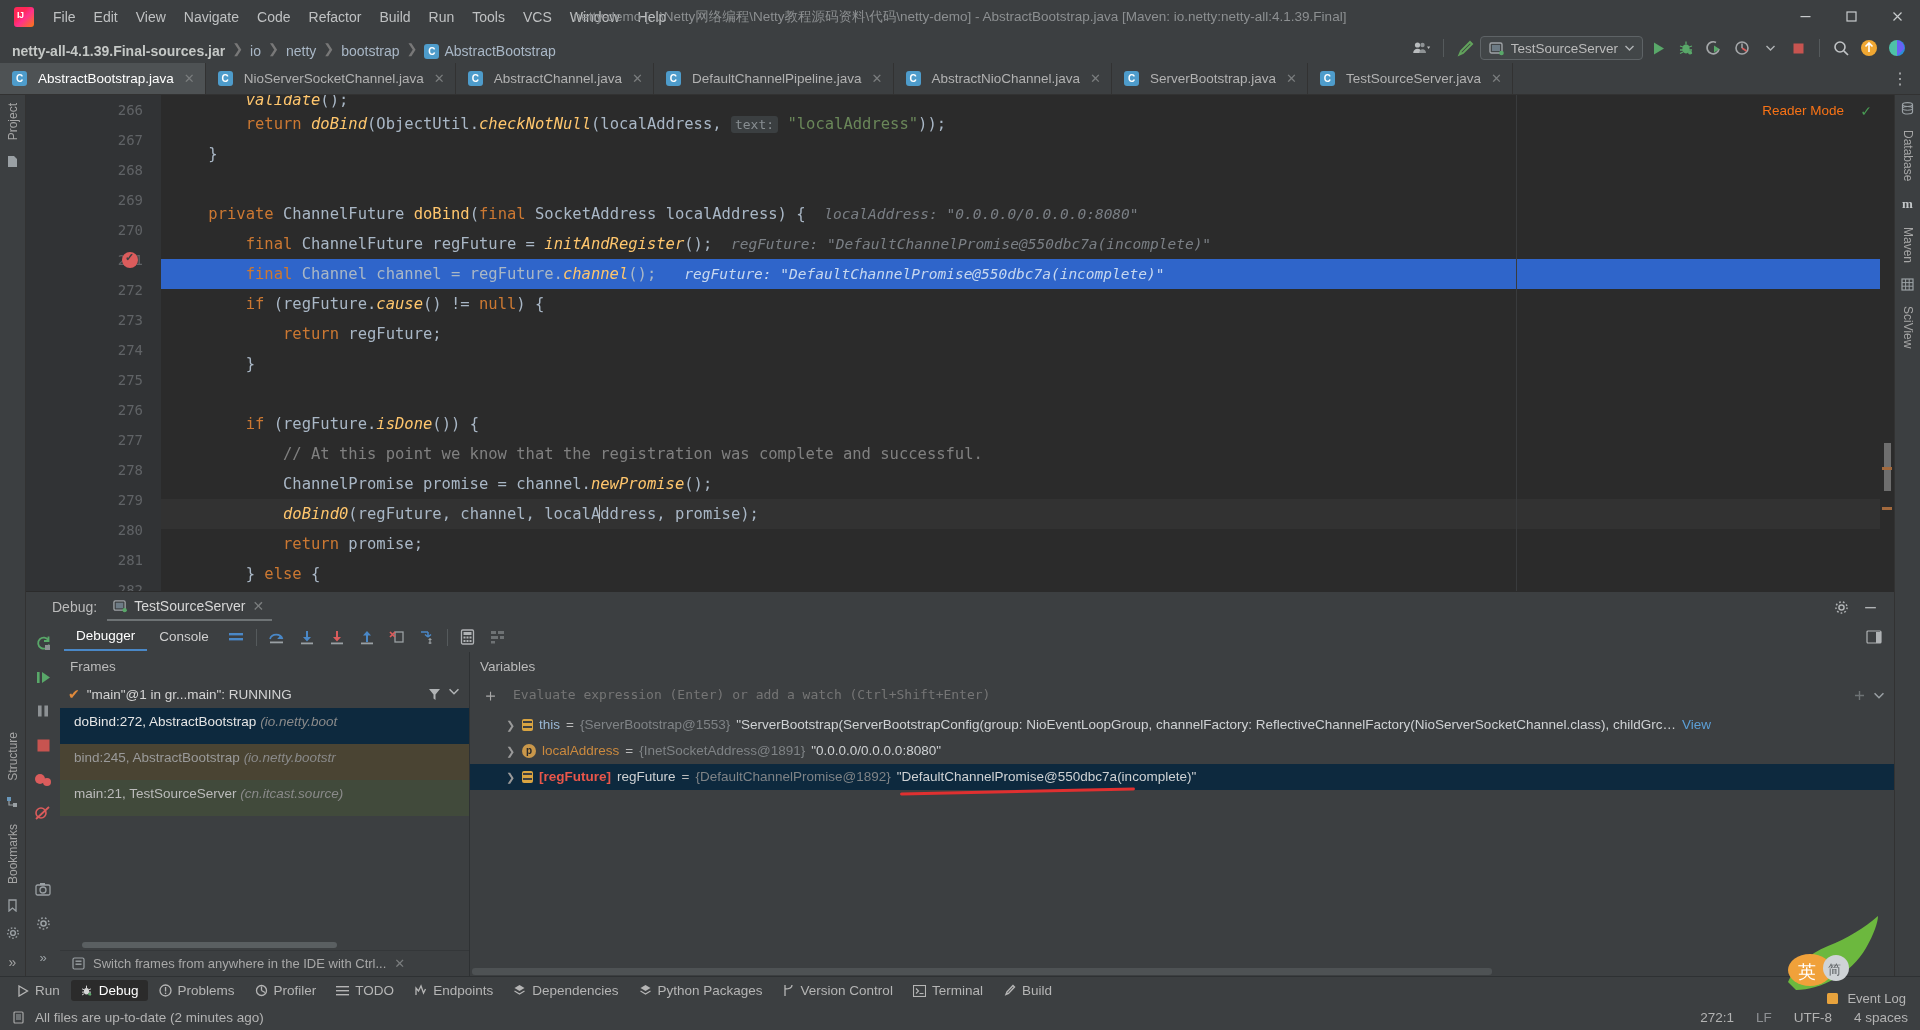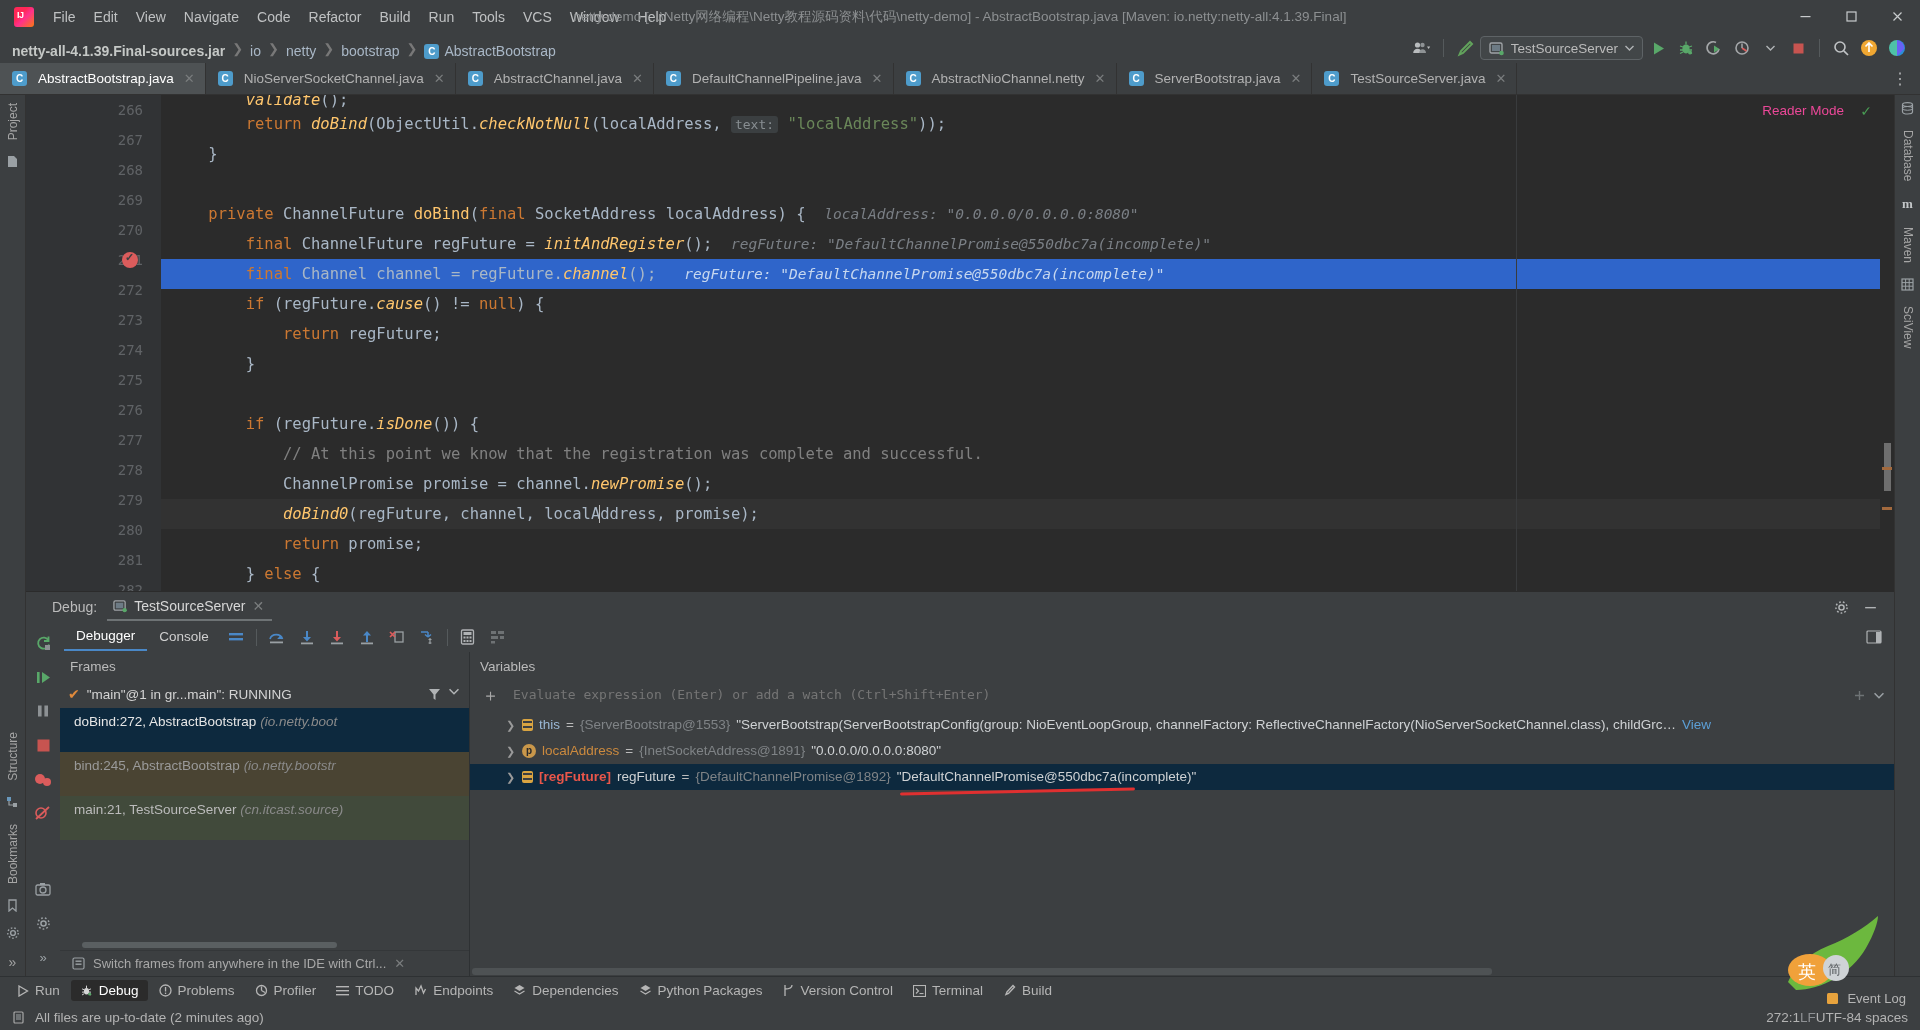--- a/index.html
+++ b/index.html
@@ -66,21 +66,21 @@
   .cline.caretln { background:#323232; }
   .kw { color:#cc7832; }
   .mth { color:#ffc66d; }
   .mthI { color:#ffc66d; font-style:italic; }
   .str { color:#6a8759; }
   .cmt { color:#808080; }
   .hint { color:#7a7f85; font-style:italic; font-size:14.5px;}
   .phint { background:#3b3f41; color:#888e92; border-radius:3px; padding:1px 4px; font-size:13px; font-style:normal;}
   .bp { position:absolute; left:96px; width:16px; height:16px; border-radius:50%; background:#db5c5c; }
   .bp:after { content:"✓"; position:absolute; left:3px; top:-1px; font-size:11px; color:#3c3f41; font-weight:bold;}
-  .readermode { position:absolute; right:50px; top:8px; font-size:13.5px; color:#ec4899; }
+  .readermode { position:absolute; right:50px; top:8px; font-size:13.5px; color:#f97316; }
   .rm-check { position:absolute; right:22px; top:8px; color:#499c54; font-size:14px; }
   .editor-marks { position:absolute; right:0; top:0; width:14px; height:100%; background:#2b2b2b; }
   .mk { position:absolute; right:2px; width:10px; height:3px; }
   .vsep { position:absolute; left:1355px; top:0; bottom:0; width:1px; background:#393b3d; }
 
   
   .dbgwrap { flex:1 1 auto; display:flex; flex-direction:column; background:#3c3f41; border-top:1px solid #2b2b2b; min-height:0;}
   .dbghdr { height:30px; display:flex; align-items:center; padding-left:26px; gap:10px; flex:0 0 30px;}
   .dbghdr .lbl { font-size:14px; color:#bbbbbb; }
   .dbgtab { display:flex; align-items:center; gap:7px; font-size:14px; color:#d7d7d7; border-bottom:2px solid #6e7375; padding:4px 8px 5px 6px;}
@@ -95,21 +95,21 @@
   .dt-tab.act { border-bottom:2px solid #4a88c7; color:#ffffff; }
   .dt-ic { width:30px; height:26px; display:flex; align-items:center; justify-content:center; }
   .dt-div { width:1px; height:17px; background:#555a5c; margin:0 5px; }
 
   .panes { flex:1 1 auto; display:flex; min-height:0; }
   .frames { width:410px; flex:0 0 410px; display:flex; flex-direction:column; border-right:1px solid #2e3133;}
   .pane-hdr { height:28px; display:flex; align-items:center; padding-left:10px; font-size:13.5px; color:#bbbbbb; flex:0 0 28px;}
   .thread-row { height:28px; display:flex; align-items:center; gap:7px; padding-left:8px; font-size:13.5px; color:#d4d4d4; flex:0 0 28px;}
   .thread-row .spacer { margin-left:auto; display:flex; gap:8px; padding-right:10px; }
   .framelist { flex:1 1 auto; overflow:hidden; position:relative; }
-  .frm { height:44px; line-height:28px; padding-left:14px; font-size:13.5px; white-space:nowrap; overflow:hidden; }
+  .frm { height:36px; line-height:28px; padding-left:14px; font-size:13.5px; white-space:nowrap; overflow:hidden; }
   .frm.sel { background:#0d293e; color:#e6e6e6; }
   .frm .pkg { font-style:italic; color:#8a8a8a; }
   .frm.dim { color:#9a9a9a; }
   .frm.g1 { background:#4a4433; }
   .frm.g2 { background:#414a3b; }
   .hbar-track { height:10px; background:#3c3f41; position:relative; }
   .hbar { position:absolute; left:22px; top:2px; height:6px; width:255px; background:#5a5f61; border-radius:3px; }
   .hintbar { height:26px; display:flex; align-items:center; gap:8px; padding-left:12px; font-size:13px; color:#a8a8a8; border-top:1px solid #343739;}
 
   .vars { flex:1 1 auto; display:flex; flex-direction:column; min-width:0; }
@@ -141,21 +141,21 @@
 
   
   .twbar { height:28px; background:#3c3f41; display:flex; align-items:center; gap:2px; padding-left:8px; flex:0 0 28px;
            border-top:1px solid #2e3133;}
   .tw { display:flex; align-items:center; gap:6px; padding:3px 9px; font-size:13.5px; color:#b5b5b5; border-radius:3px;}
   .tw.act { background:#2b2b2b; color:#ffffff; }
 
   
   .status { height:26px; background:#3c3f41; display:flex; align-items:center; padding:0 12px; gap:10px; font-size:13.5px;
             color:#b3b3b3; flex:0 0 26px; position:relative;}
-  .status .right { margin-left:auto; display:flex; align-items:center; }
+  .status .right { margin-left:auto; display:flex; align-items:center; gap:22px; }
 
   
   .wm { position:absolute; right:34px; bottom:28px; width:120px; height:90px; pointer-events:none; }
   .eventlog { position:absolute; right:14px; bottom:24px; display:flex; align-items:center; gap:8px; font-size:13px; color:#b5b5b5;}
   svg { display:block; }
 </style>
 </head>
 <body>
 
 <div class="ide">
@@ -309,21 +309,21 @@
       <span>AbstractChannel.java</span>
       <span class="x">✕</span>
     </div>
     <div class="tab">
       <span class="cls-badge">C</span>
       <span>DefaultChannelPipeline.java</span>
       <span class="x">✕</span>
     </div>
     <div class="tab">
       <span class="cls-badge">C</span>
-      <span>AbstractNioChannel.netty</span>
+      <span>AbstractNioChannel.java</span>
       <span class="x">✕</span>
     </div>
     <div class="tab">
       <span class="cls-badge">C</span>
       <span>ServerBootstrap.java</span>
       <span class="x">✕</span>
     </div>
     <div class="tab">
       <span class="cls-badge">C</span>
       <span>TestSourceServer.java</span>

